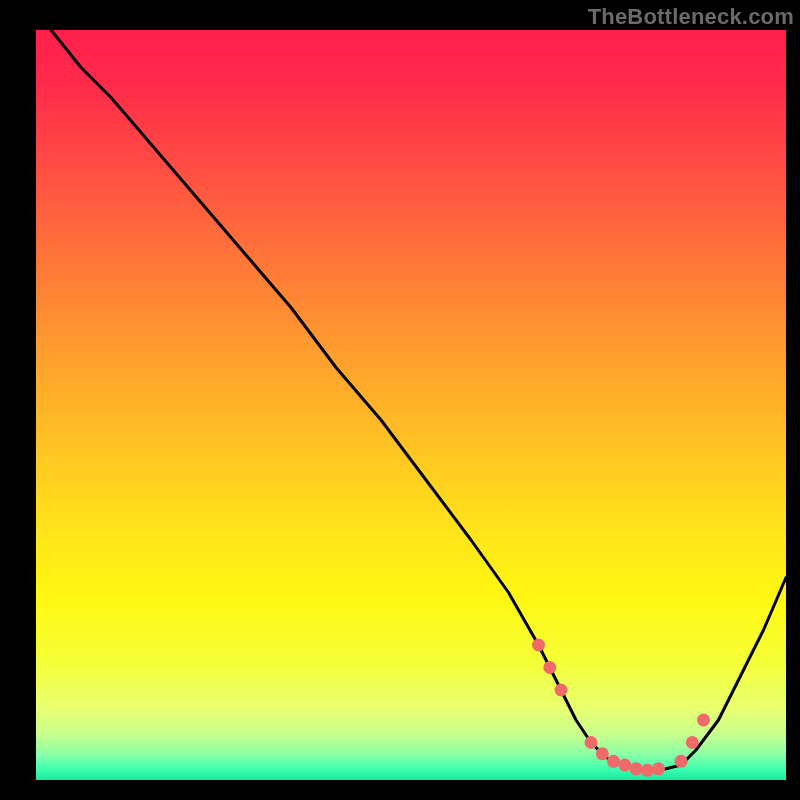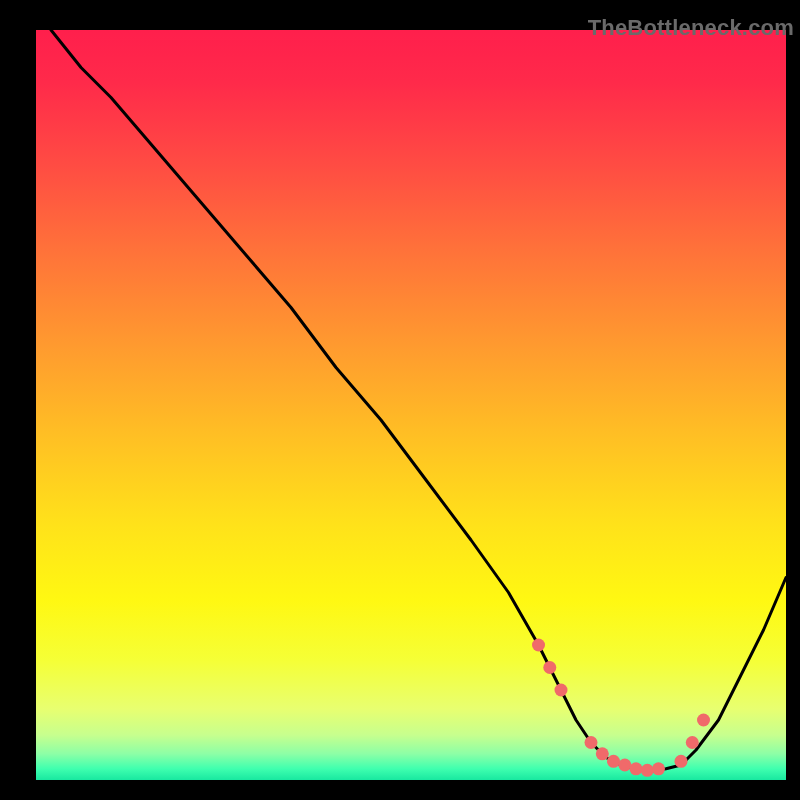--- a/index.html
+++ b/index.html
@@ -15,21 +15,21 @@
     width: 800px;
     height: 800px;
   }
   svg {
     position: absolute;
     top: 0;
     left: 0;
   }
   .watermark {
     position: absolute;
-    top: 15px;
+    top: 4px;
     right: 6px;
     font-family: Arial, Helvetica, sans-serif;
     font-size: 22px;
     font-weight: 600;
     color: #6a6a6a;
     letter-spacing: 0.2px;
     user-select: none;
   }
 </style>
 </head>

